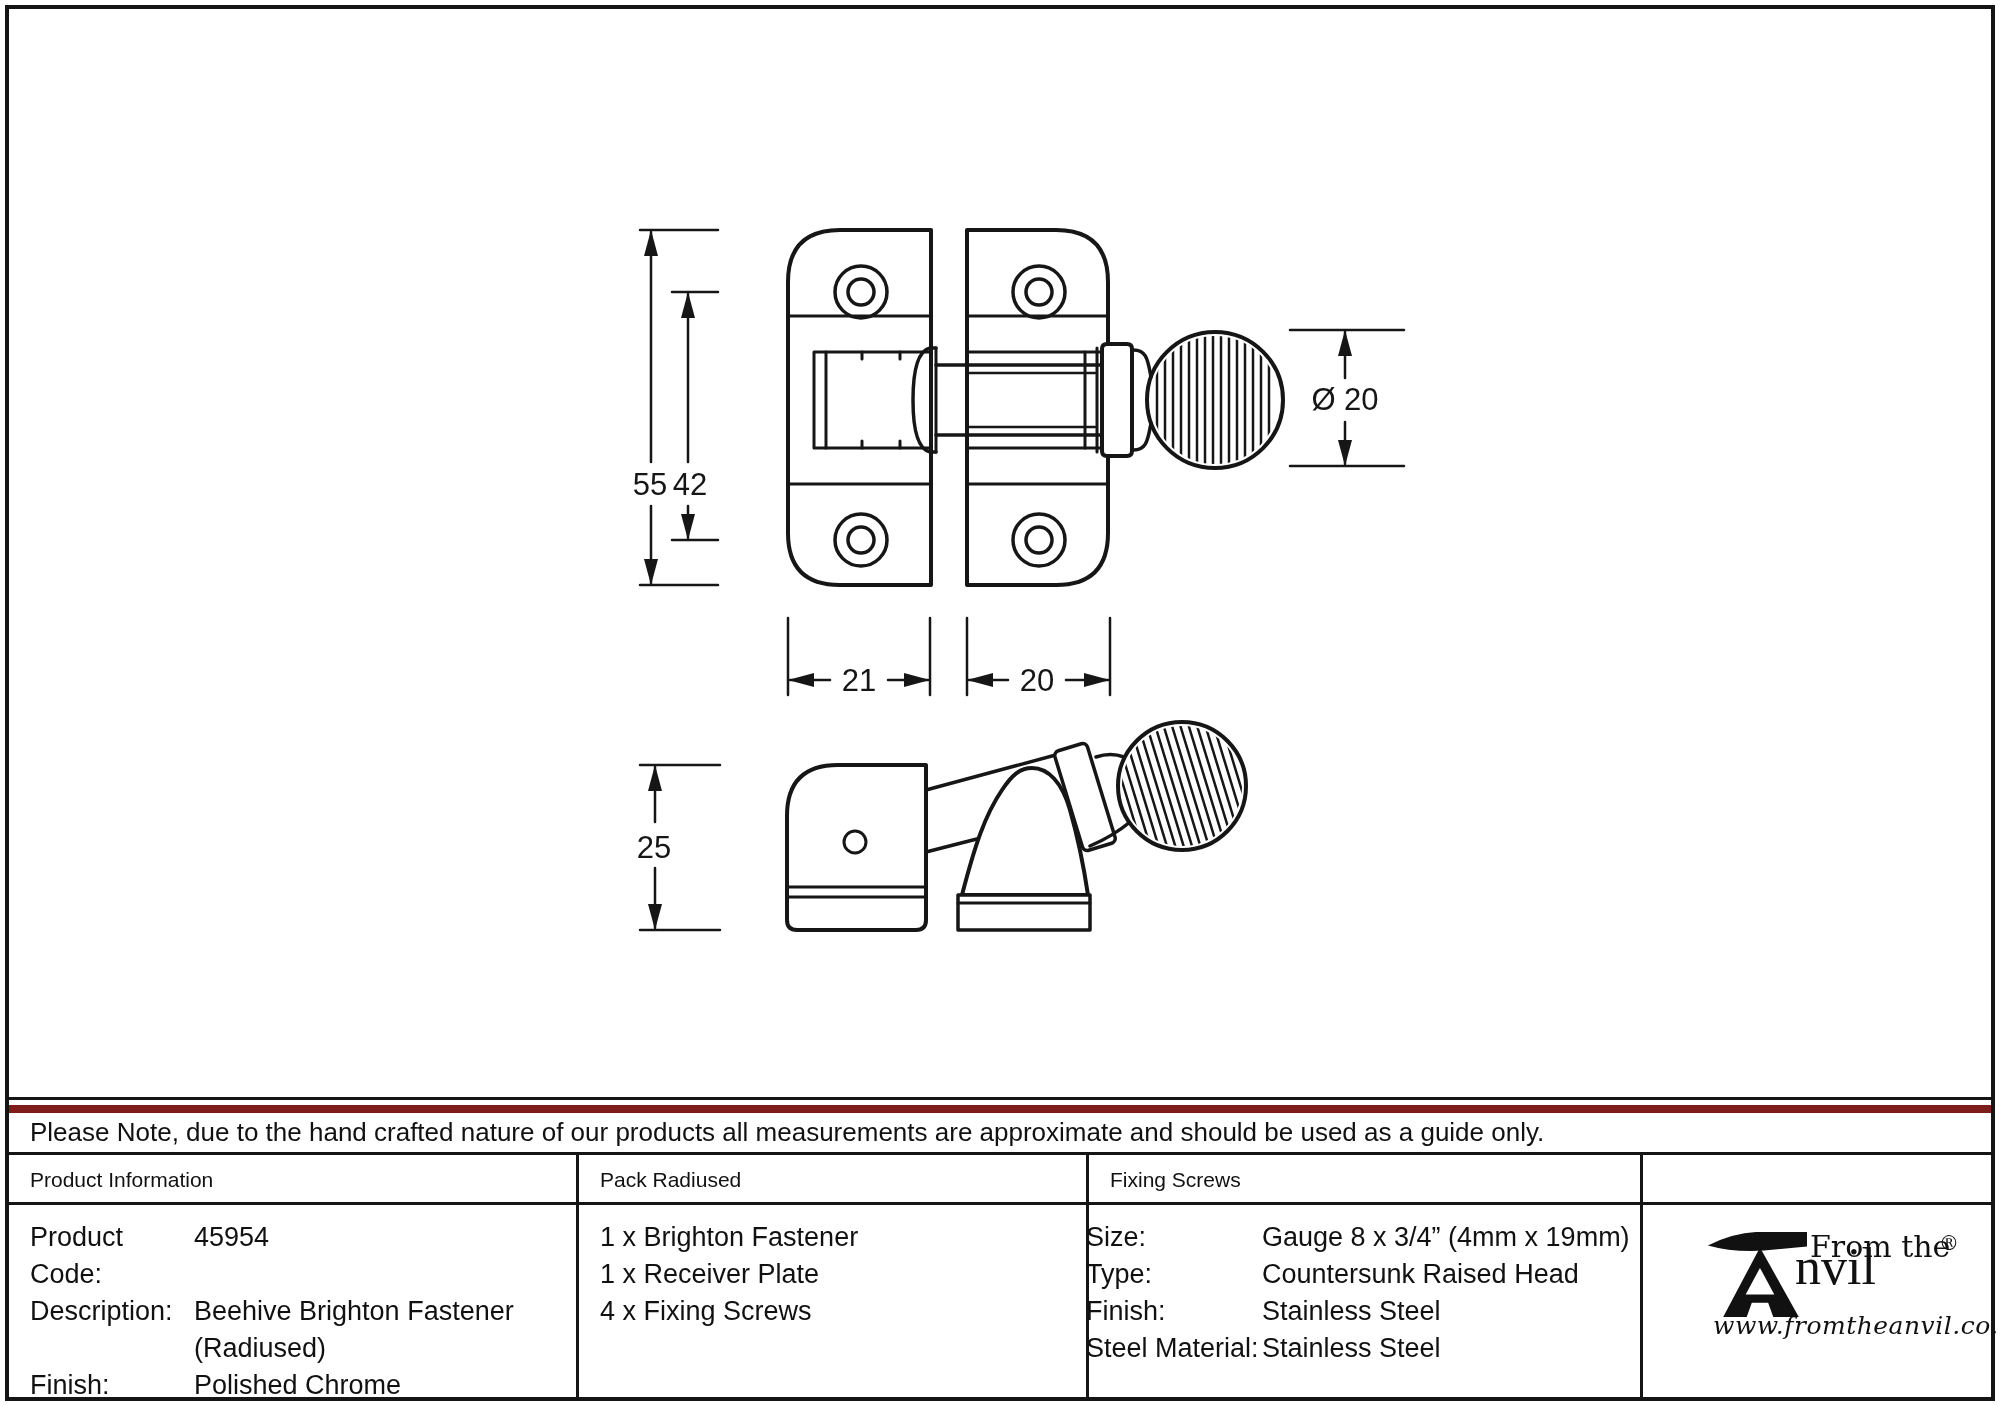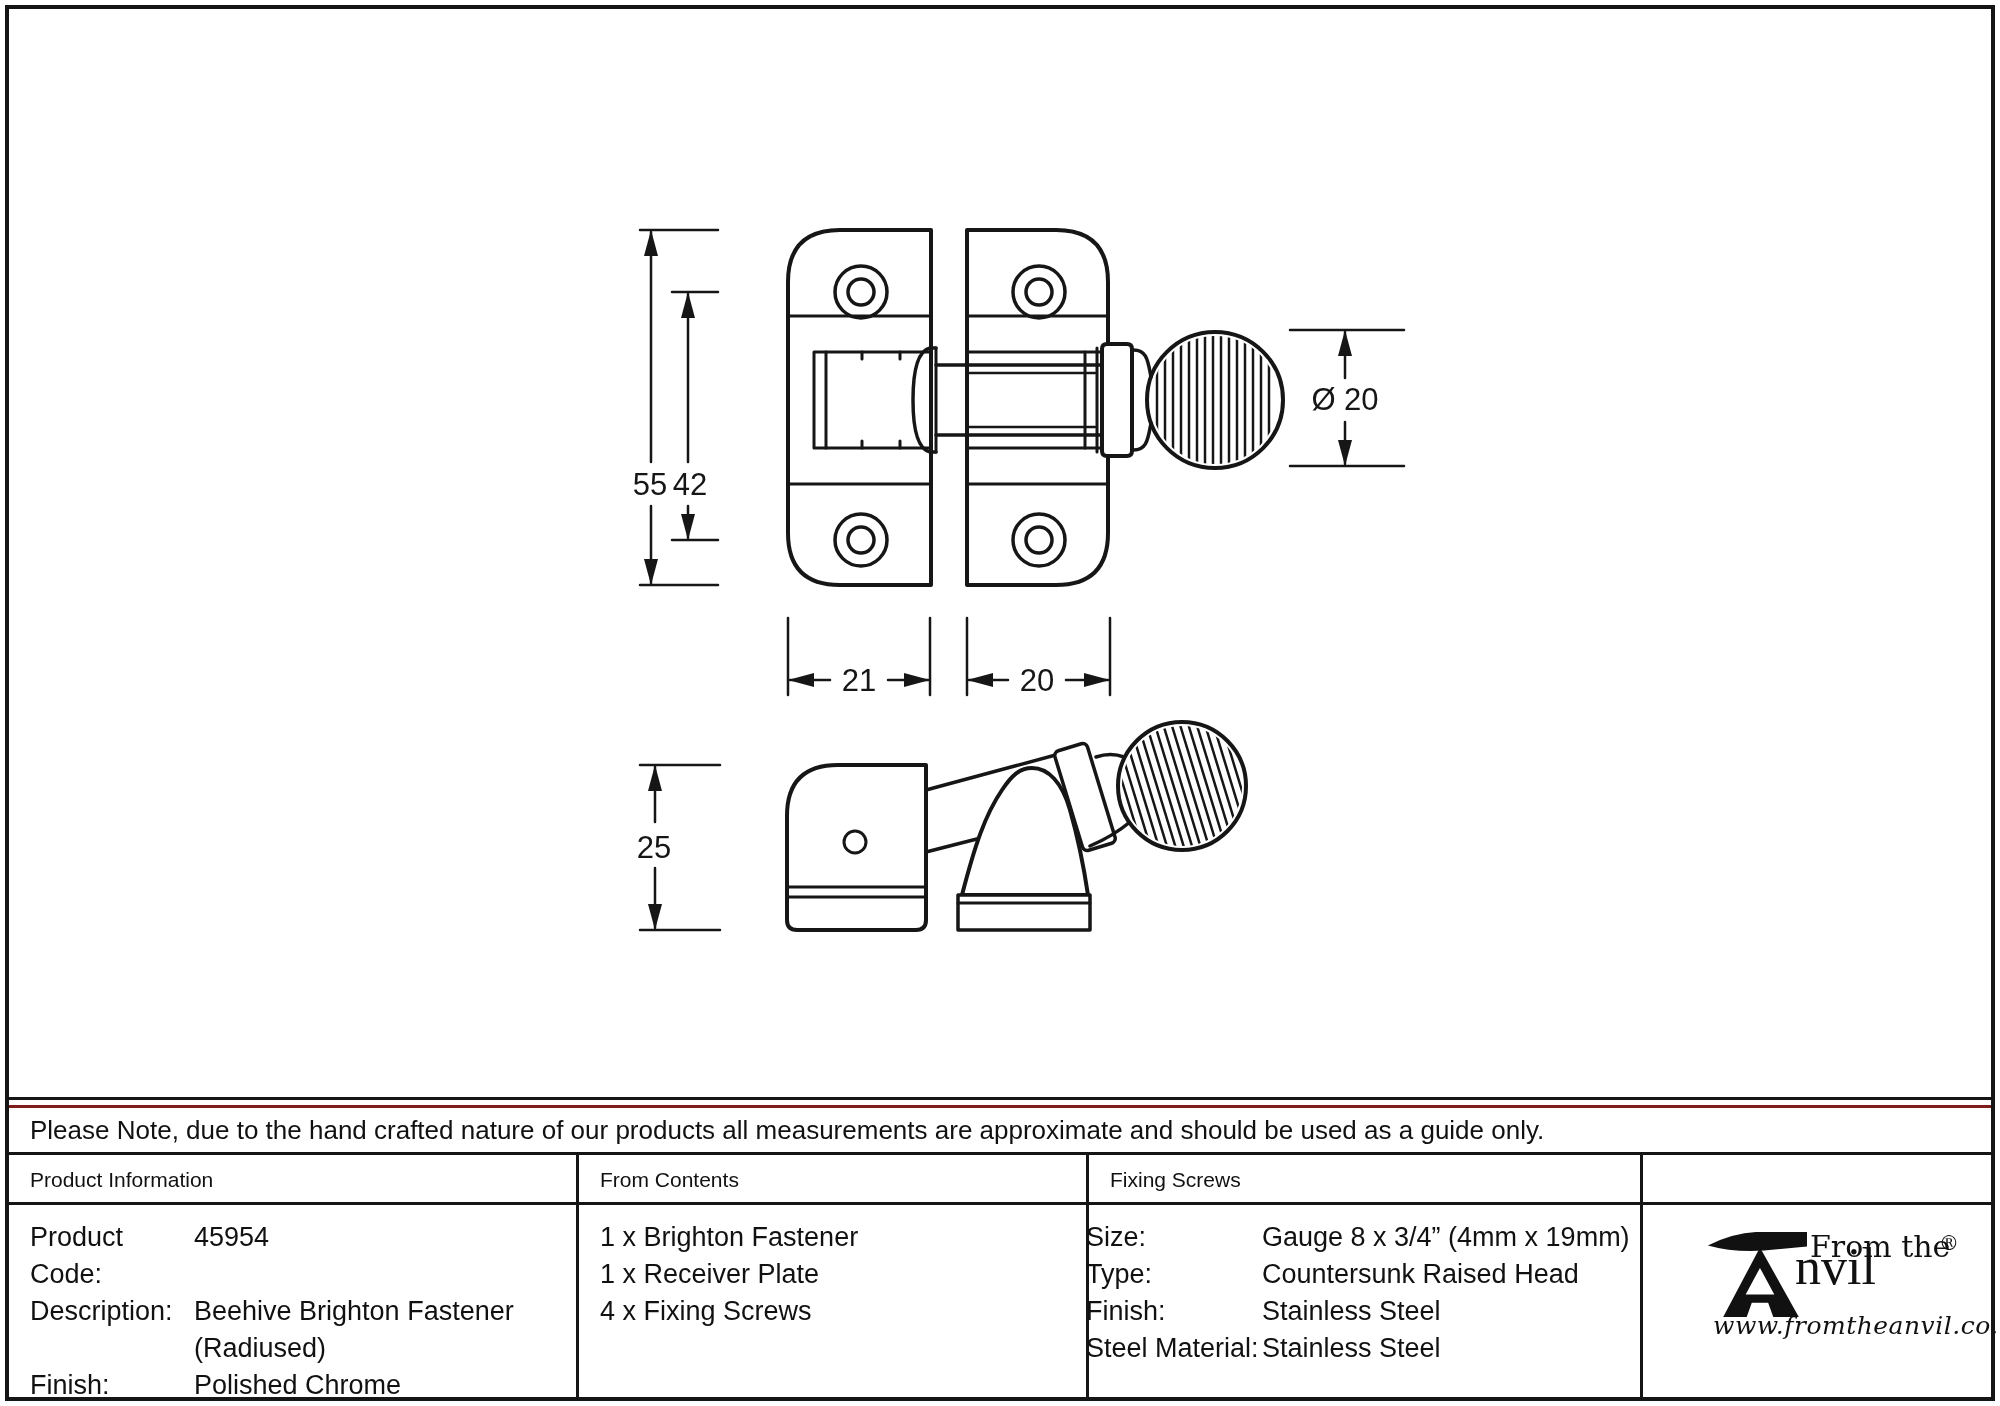--- a/index.html
+++ b/index.html
@@ -4,21 +4,21 @@
 <style>
   html,body{margin:0;padding:0;background:#e8e8e8;}
   #page{position:relative;width:2000px;height:1406px;background:#ffffff;
         font-family:"Liberation Sans",sans-serif;color:#111;overflow:hidden;}
   .outer-border{position:absolute;left:5px;top:5px;right:5px;bottom:5px;
         border:4px solid #151515;pointer-events:none;}
   .hline{position:absolute;left:6px;right:6px;height:3px;background:#151515;}
   .vline{position:absolute;width:3px;background:#151515;}
   #drawing-svg{position:absolute;left:0;top:0;}
   .note-row{position:absolute;left:6px;right:6px;top:1105px;height:50px;
-        border-top:3px solid #7f1d1d;border-bottom:3px solid #151515;
+        border-top:8px solid #7f1d1d;border-bottom:3px solid #151515;
         display:flex;align-items:center;font-size:26px;padding-left:24px;box-sizing:border-box;}
   .hdr{position:absolute;top:1158px;height:44px;display:flex;align-items:center;
         font-size:21px;padding-left:24px;box-sizing:border-box;}
   .cell{position:absolute;top:1205px;bottom:9px;font-size:27px;line-height:37px;
         padding:14px 0 0 24px;box-sizing:border-box;}
   .kv{display:flex;}
   .kv .k{width:164px;flex:0 0 auto;}
   .kv.wide .k{width:176px;}
   .items div{white-space:nowrap;}
   
@@ -179,21 +179,21 @@
   <div class="hline" style="top:1097px"></div>
 
   <div class="note-row">
     <span>Please Note, due to the hand crafted nature of our products all measurements are approximate and should be used as a guide only.</span>
   </div>
 
   <div class="hdr" style="left:6px;width:570px">
     <span>Product Information</span>
   </div>
   <div class="hdr" style="left:576px;width:510px">
-    <span>From Contents</span>
+    <span>Pack Radiused</span>
   </div>
   <div class="hdr" style="left:1086px;width:554px">
     <span>Fixing Screws</span>
   </div>
   <div class="hline" style="top:1202px"></div>
 
   <div class="vline" style="left:576px;top:1155px;bottom:9px"></div>
   <div class="vline" style="left:1086px;top:1155px;bottom:9px"></div>
   <div class="vline" style="left:1640px;top:1155px;bottom:9px"></div>
 

